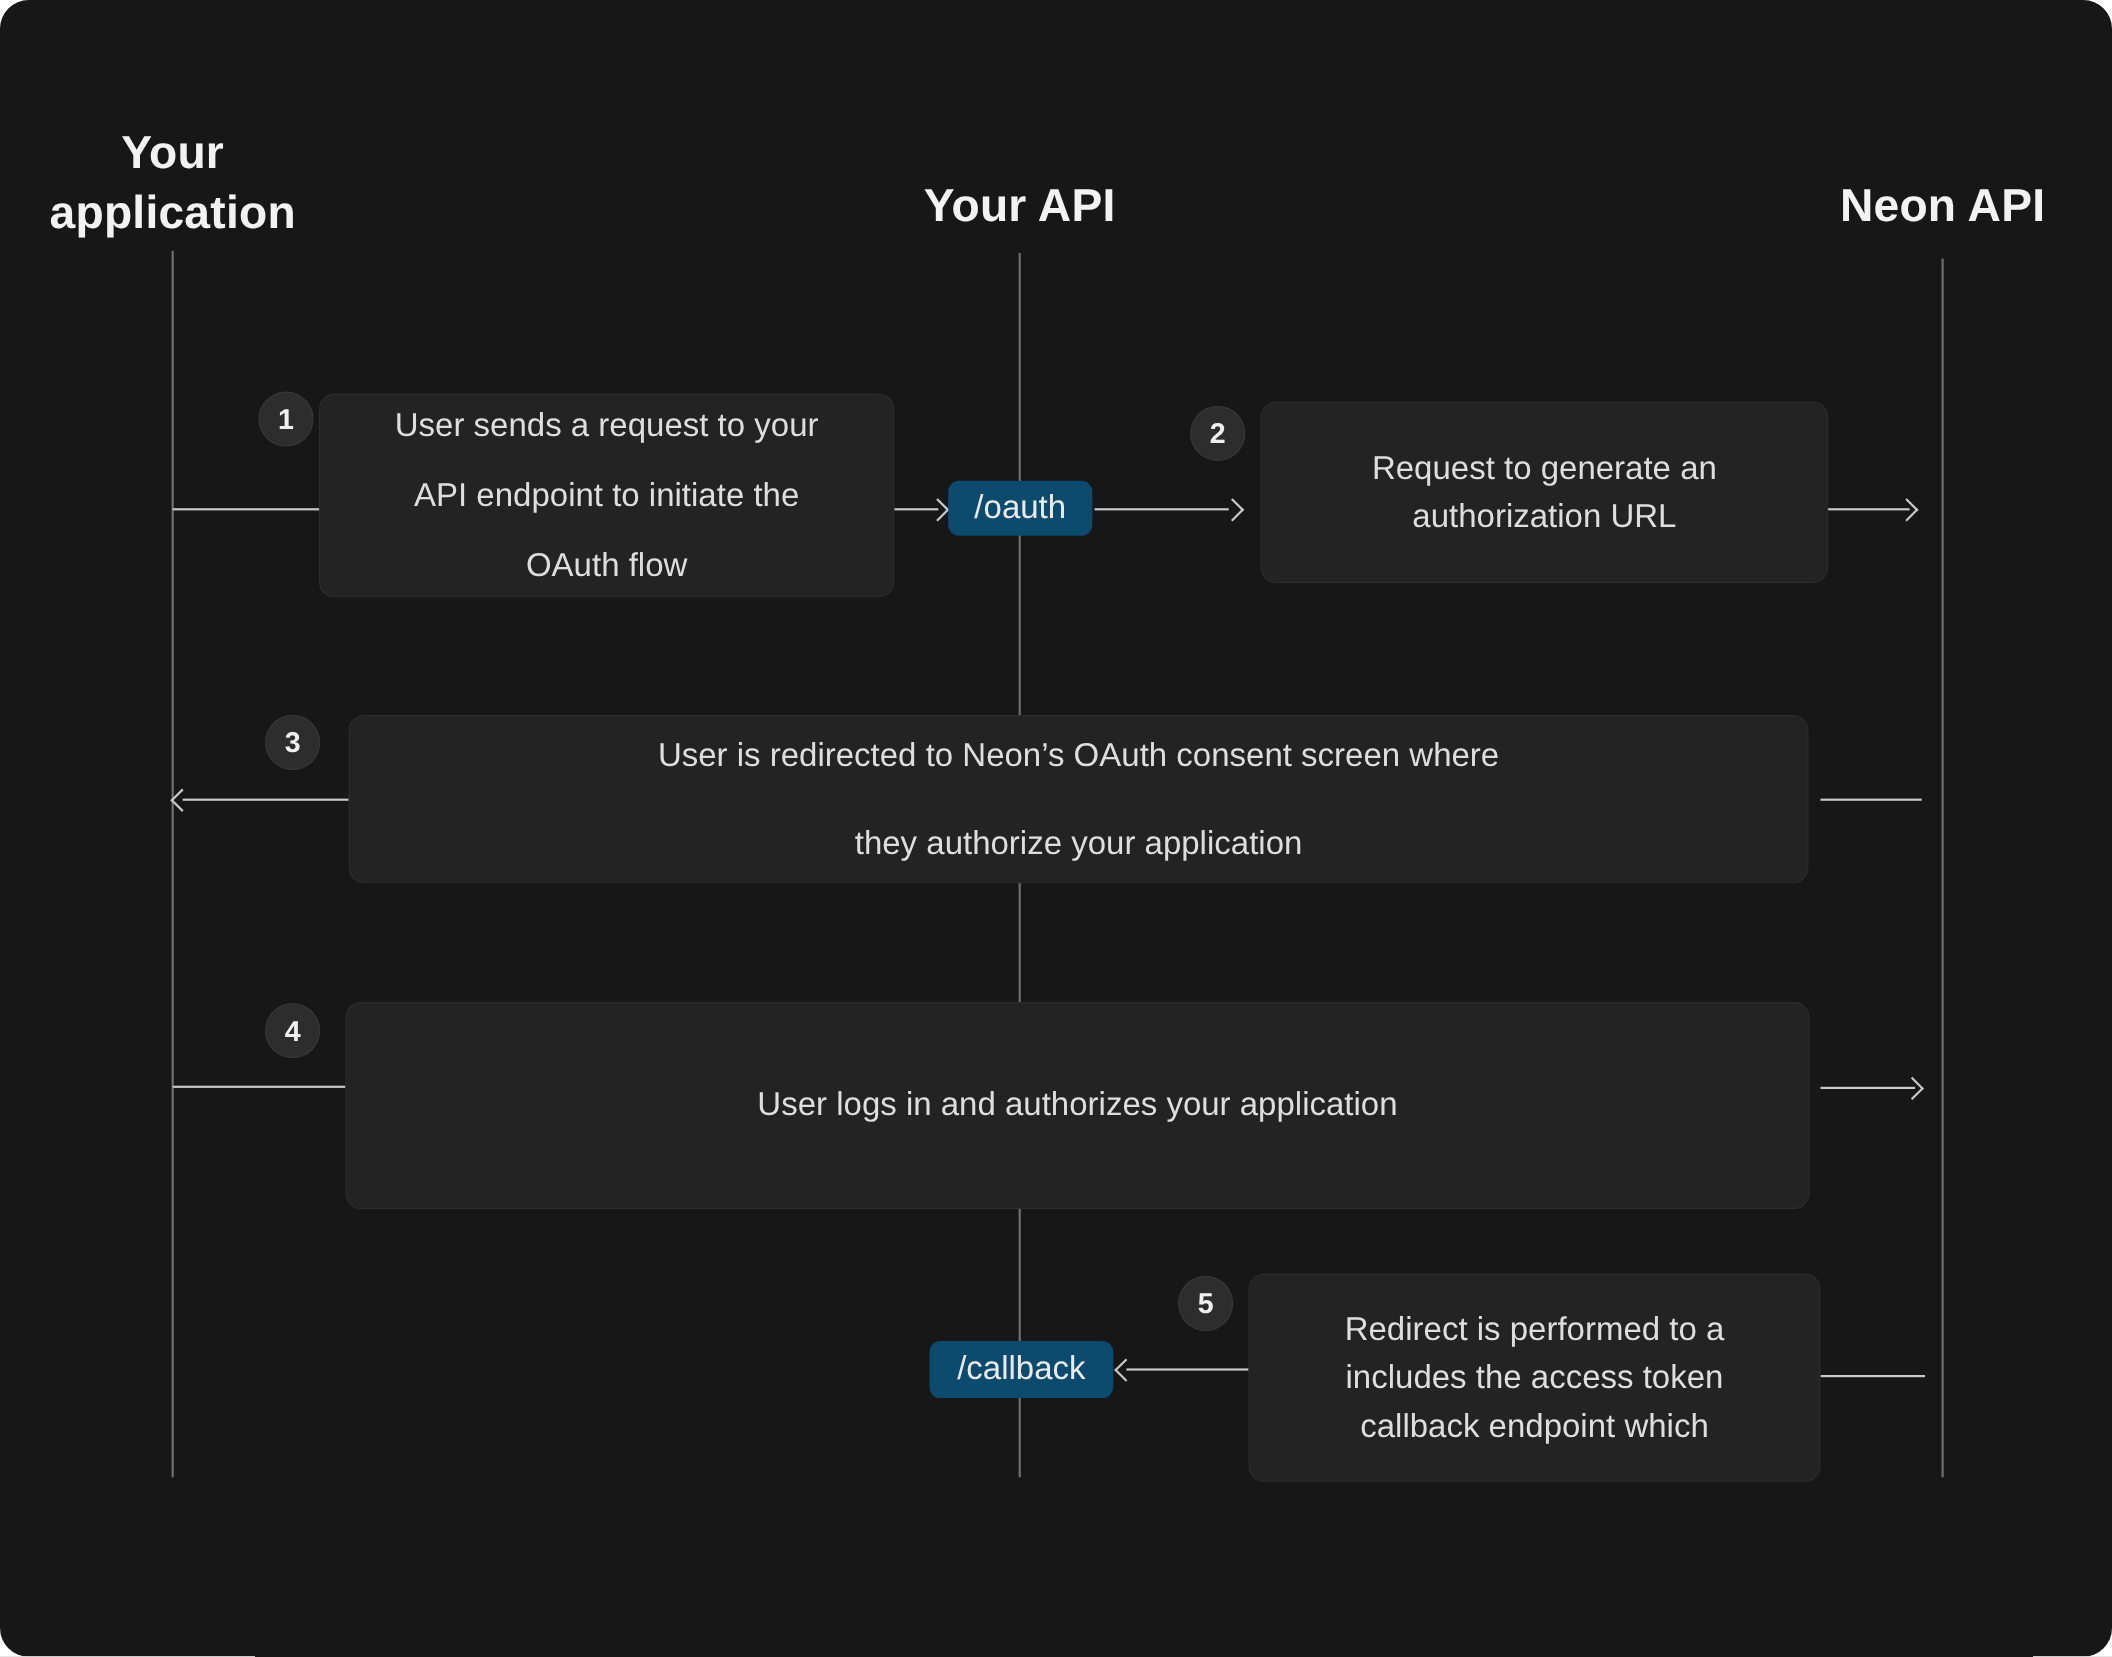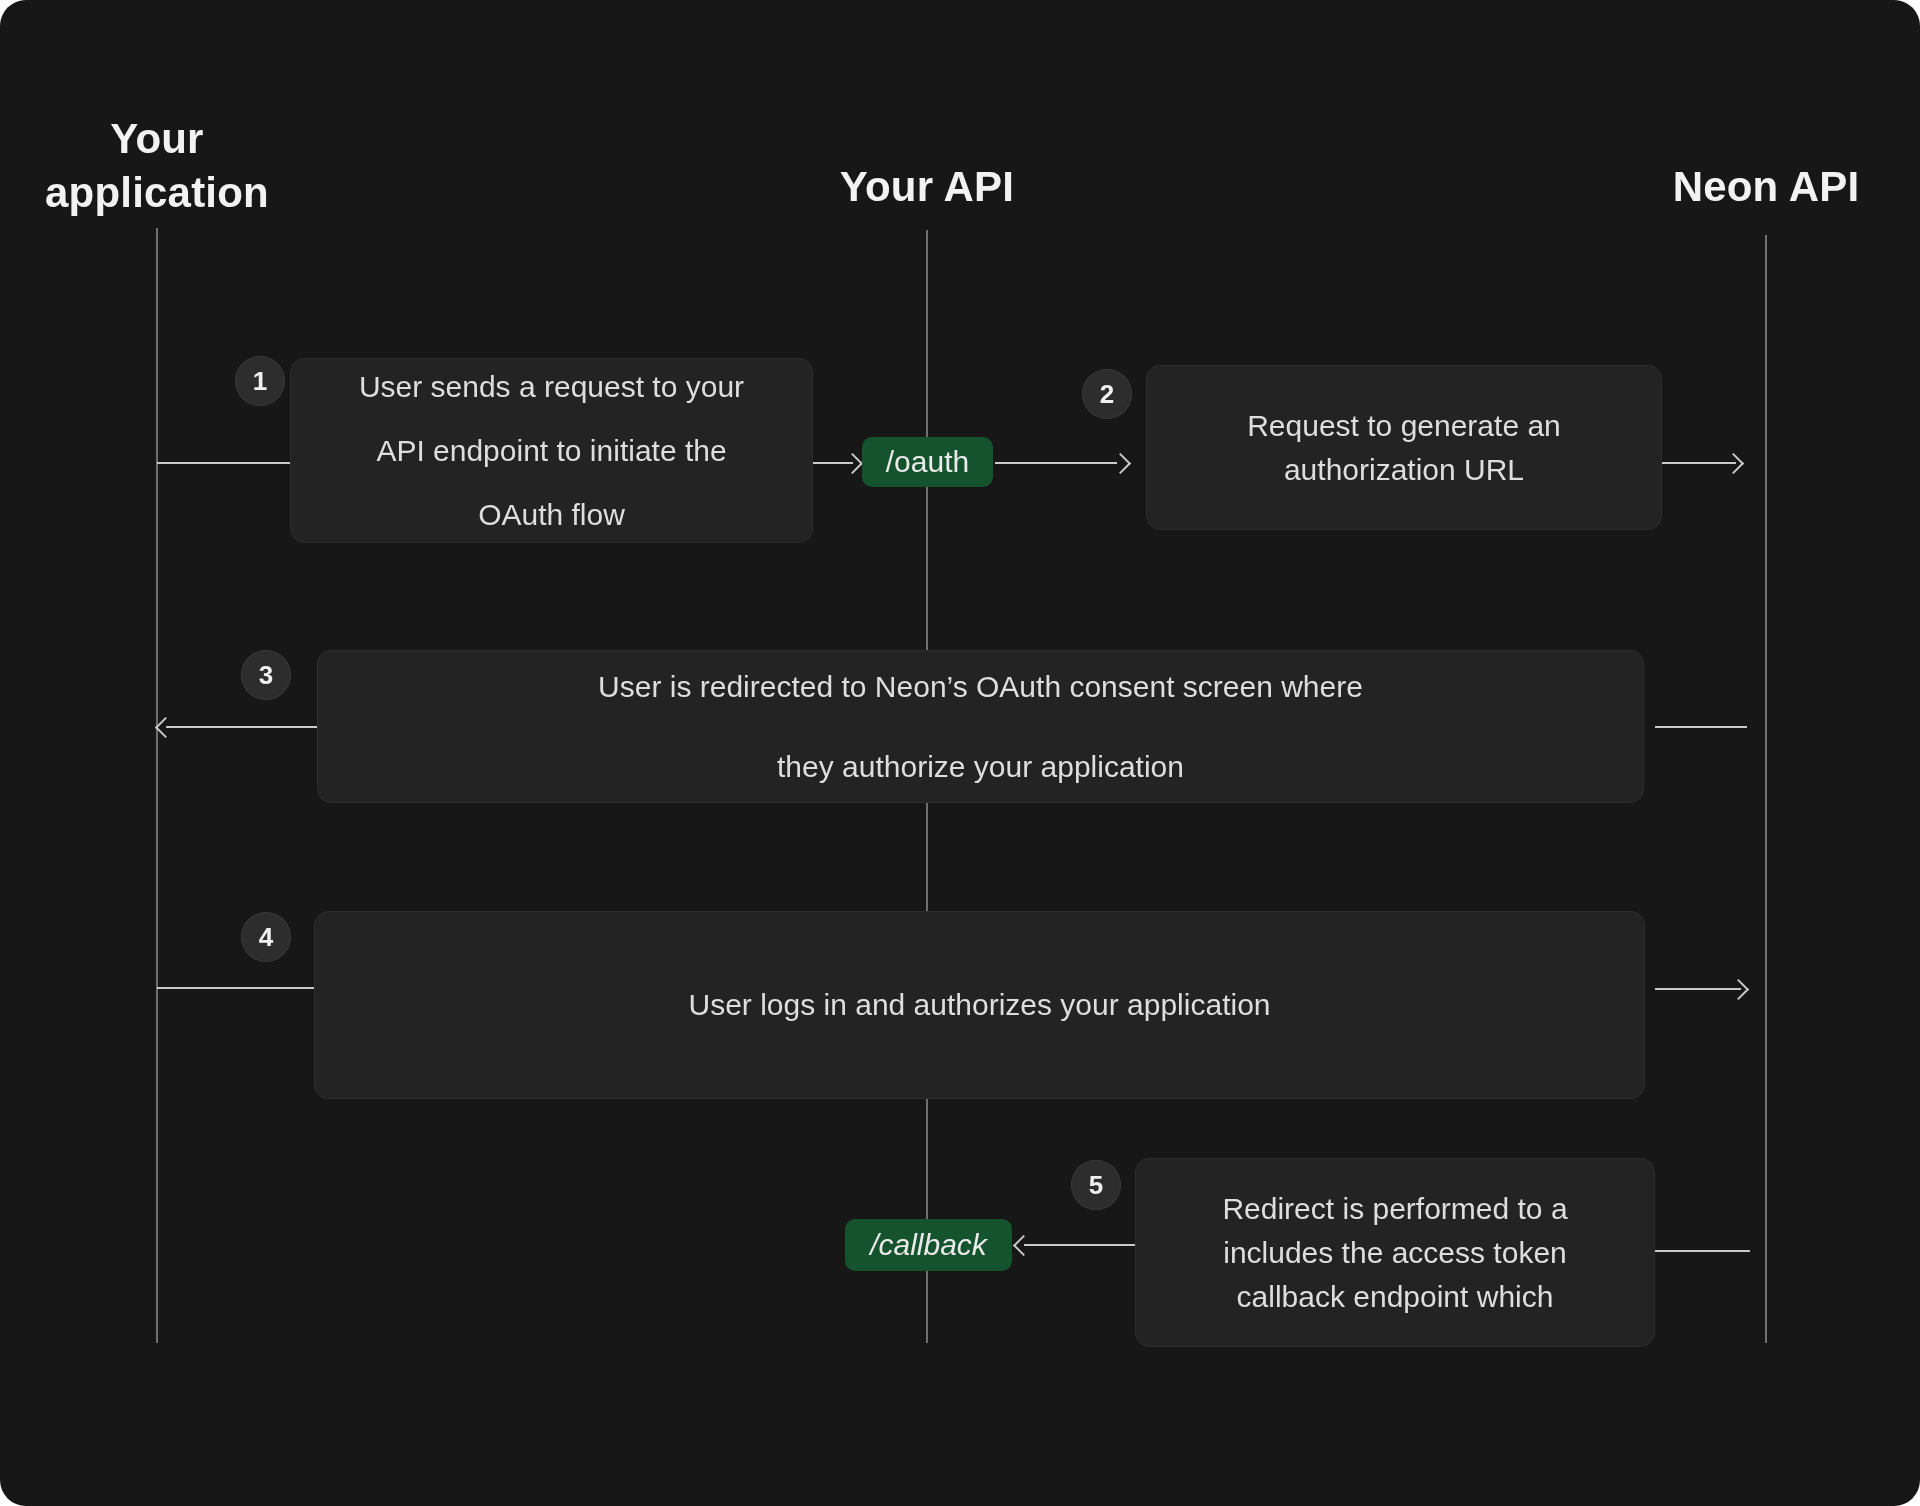--- a/index.html
+++ b/index.html
@@ -78,21 +78,21 @@
     color: #f0f0f0;
     font-size: 26px;
     font-weight: bold;
     display: flex;
     align-items: center;
     justify-content: center;
     z-index: 3;
   }
   .chip {
     position: absolute;
-    background: #14532d;
+    background: #0c4a6e;
     border-radius: 10px;
     color: #eaeaea;
     font-size: 30px;
     display: flex;
     align-items: center;
     justify-content: center;
     z-index: 2;
     white-space: nowrap;
   }
   .step-box { z-index: 2; }
@@ -152,21 +152,21 @@
 
   <div class="badge" style="left:241px; top:912px;">4</div>
   <div class="step-box" style="left:314px; top:911px; width:1331px; height:188px;">
     <div class="line">User logs in and authorizes your application</div>
   </div>
 
   <div class="arrowhead left" style="left:1016px; top:1238px;"></div>
   <div class="hline" style="left:1024px; top:1244px; width:111px;"></div>
   <div class="hline" style="left:1655px; top:1250px; width:95px;"></div>
 
-  <div class="chip" style="left:845px; top:1219px; width:167px; height:52px;font-style:italic;">/callback</div>
+  <div class="chip" style="left:845px; top:1219px; width:167px; height:52px;">/callback</div>
 
   <div class="badge" style="left:1071px; top:1160px;">5</div>
   <div class="step-box" style="left:1135px; top:1158px; width:520px; height:189px;">
     <div class="line">Redirect is performed to a</div>
     <div class="line">includes the access token</div>
     <div class="line">callback endpoint which</div>
   </div>
 </div>
 
 </body></html>

